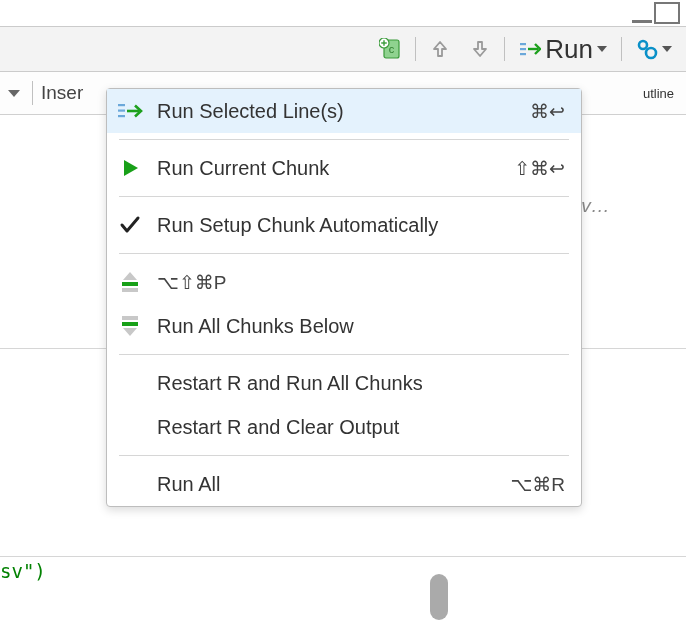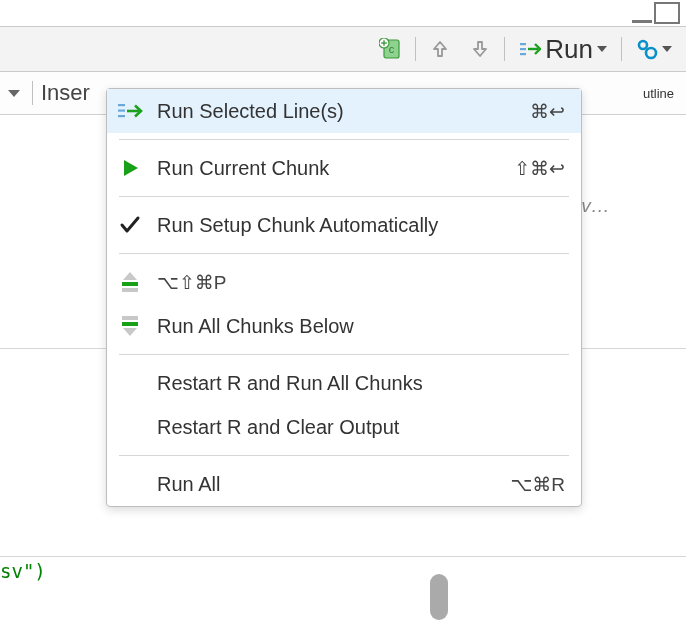--- a/index.html
+++ b/index.html
@@ -248,21 +248,21 @@
     </svg>
     <svg width="10" height="6" viewBox="0 0 10 6">
       <path d="M0 0 L10 0 L5 6 Z" fill="#555"></path>
     </svg>
   </div>
 </div>
 
 <div class="sub-toolbar">
   <div class="small-chevron"></div>
   <div class="sep"></div>
-  <span style="font-size:22px;text-align:right;">Inser</span>
+  <span style="font-size:19px;text-align:right;">Inser</span>
   <div class="right">
     <svg width="18" height="18" viewBox="0 0 18 18" style="visibility:hidden">
       <rect x="0" y="2" width="18" height="2" fill="#888"></rect>
     </svg>
     <span class="outline-label">utline</span>
   </div>
 </div>
 
 <div class="code-area">
   <div class="code-hint">ine av…</div>

